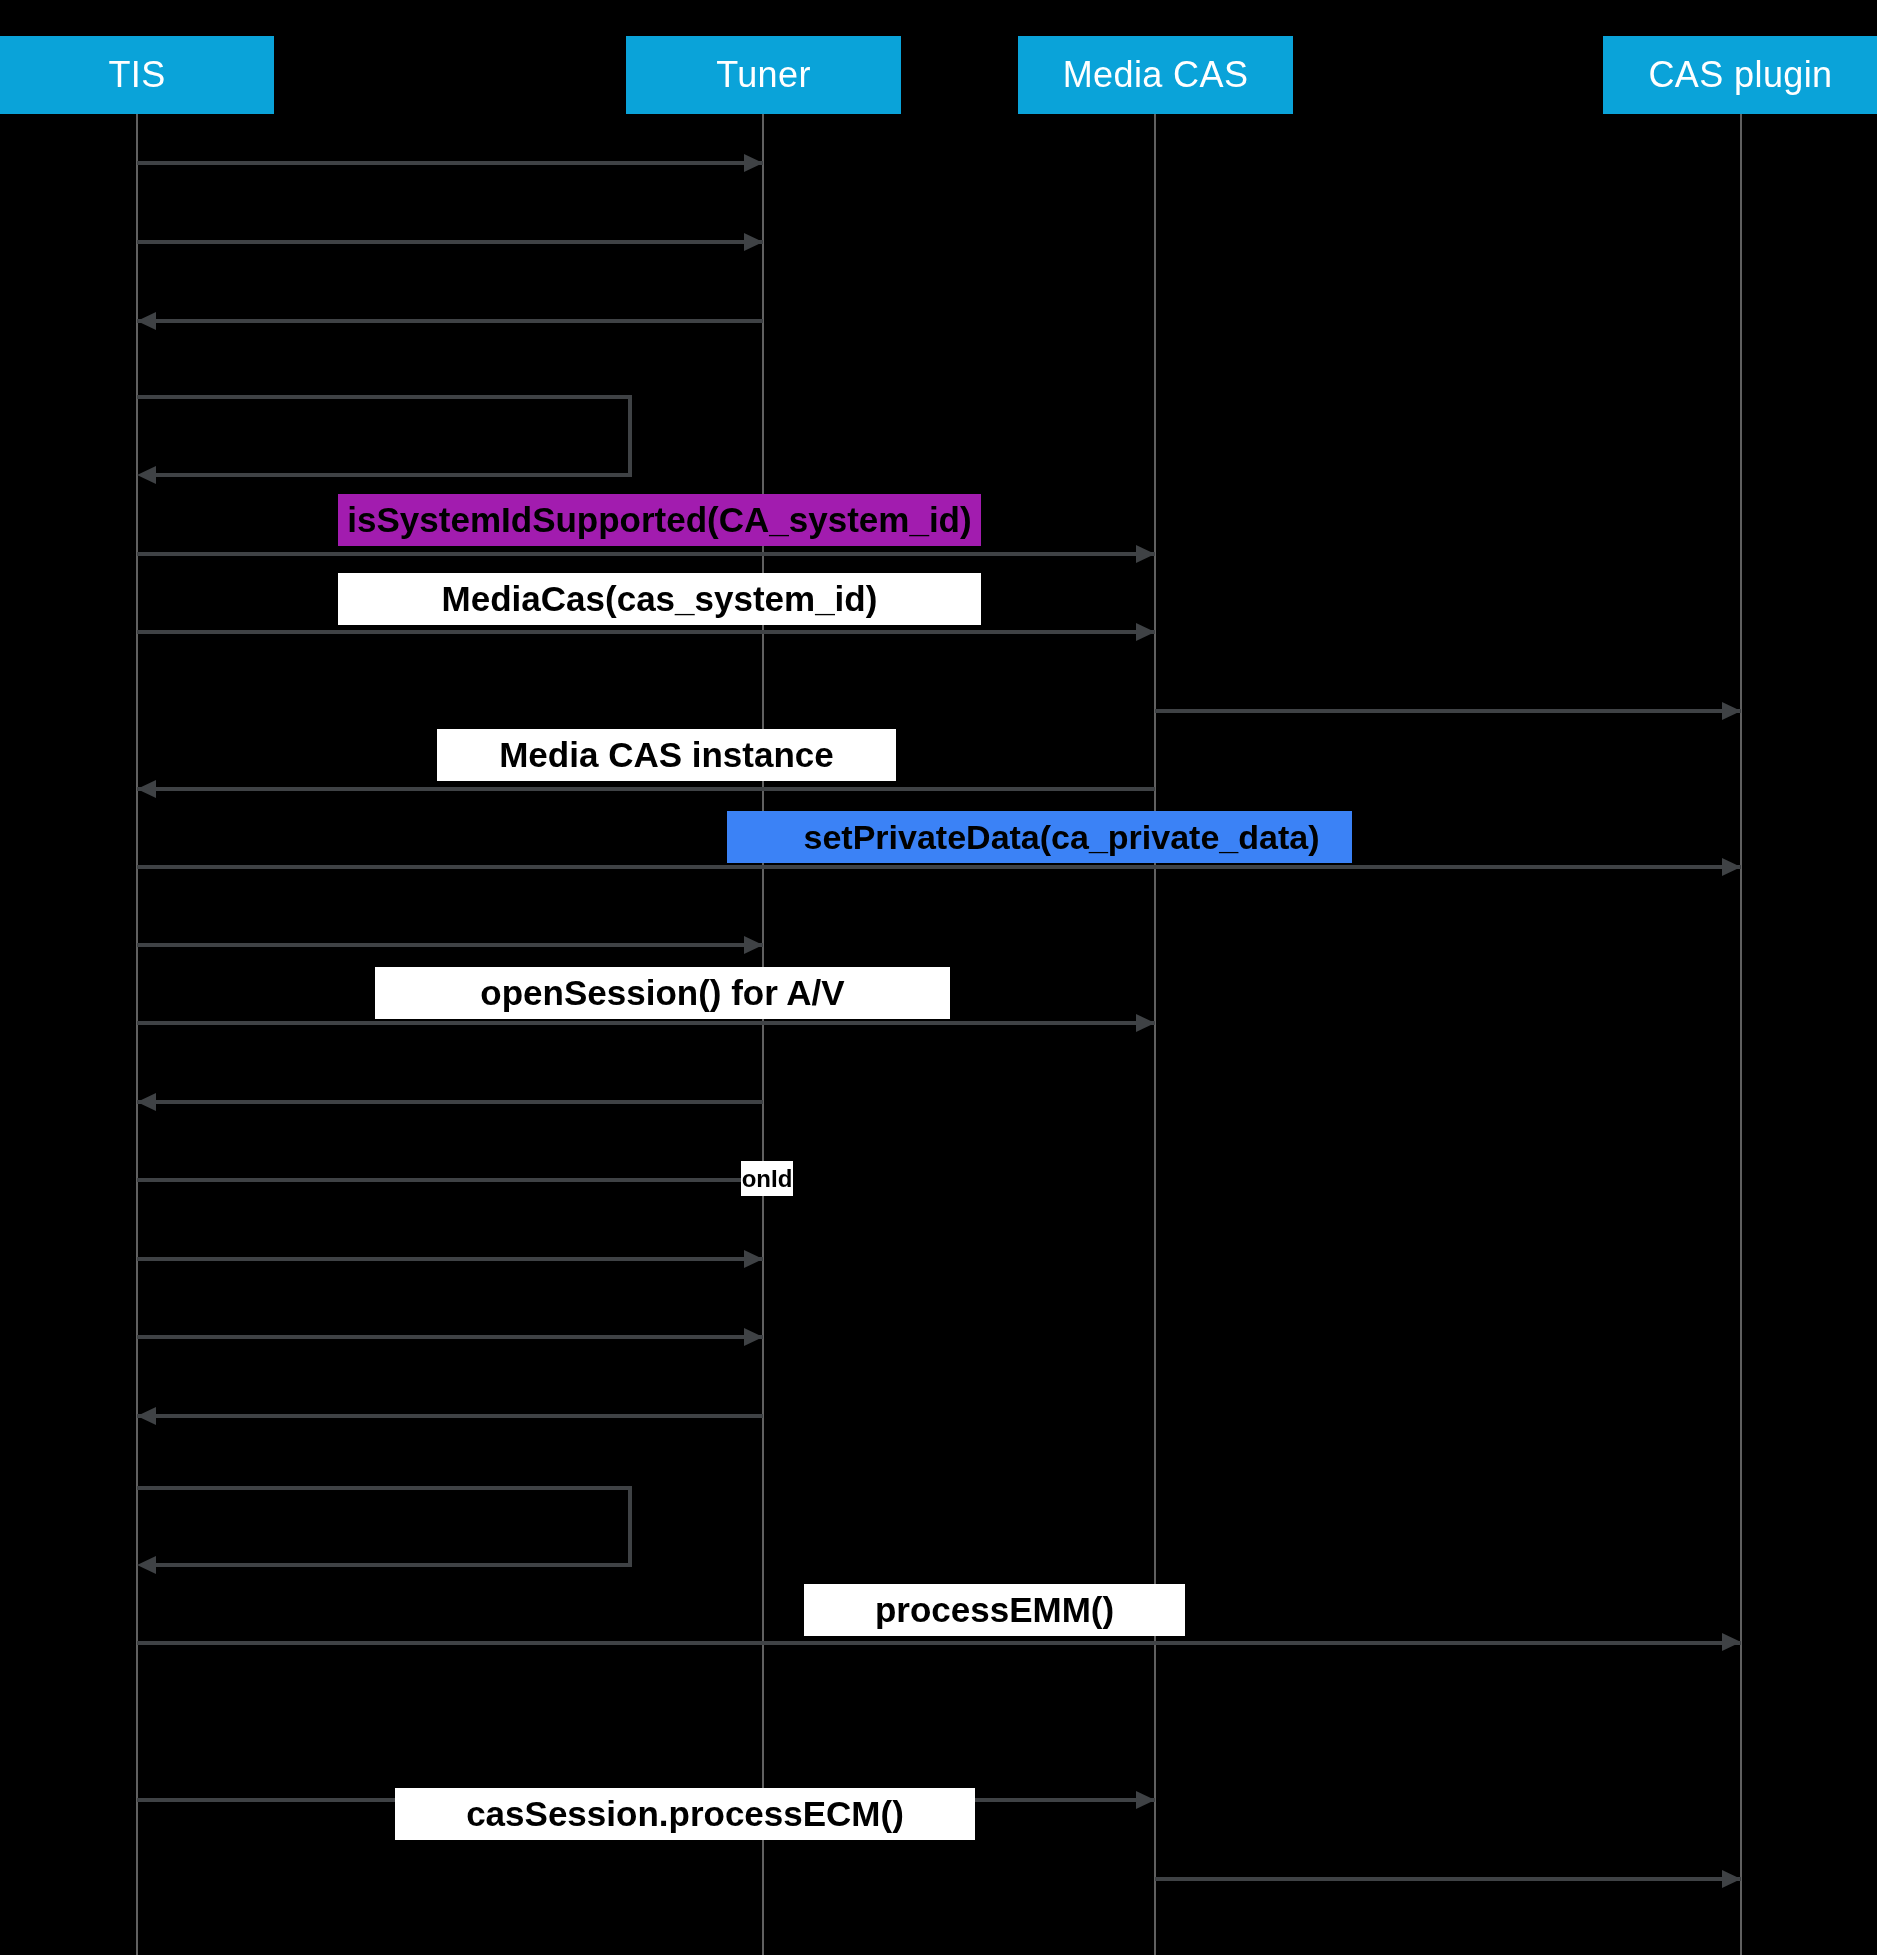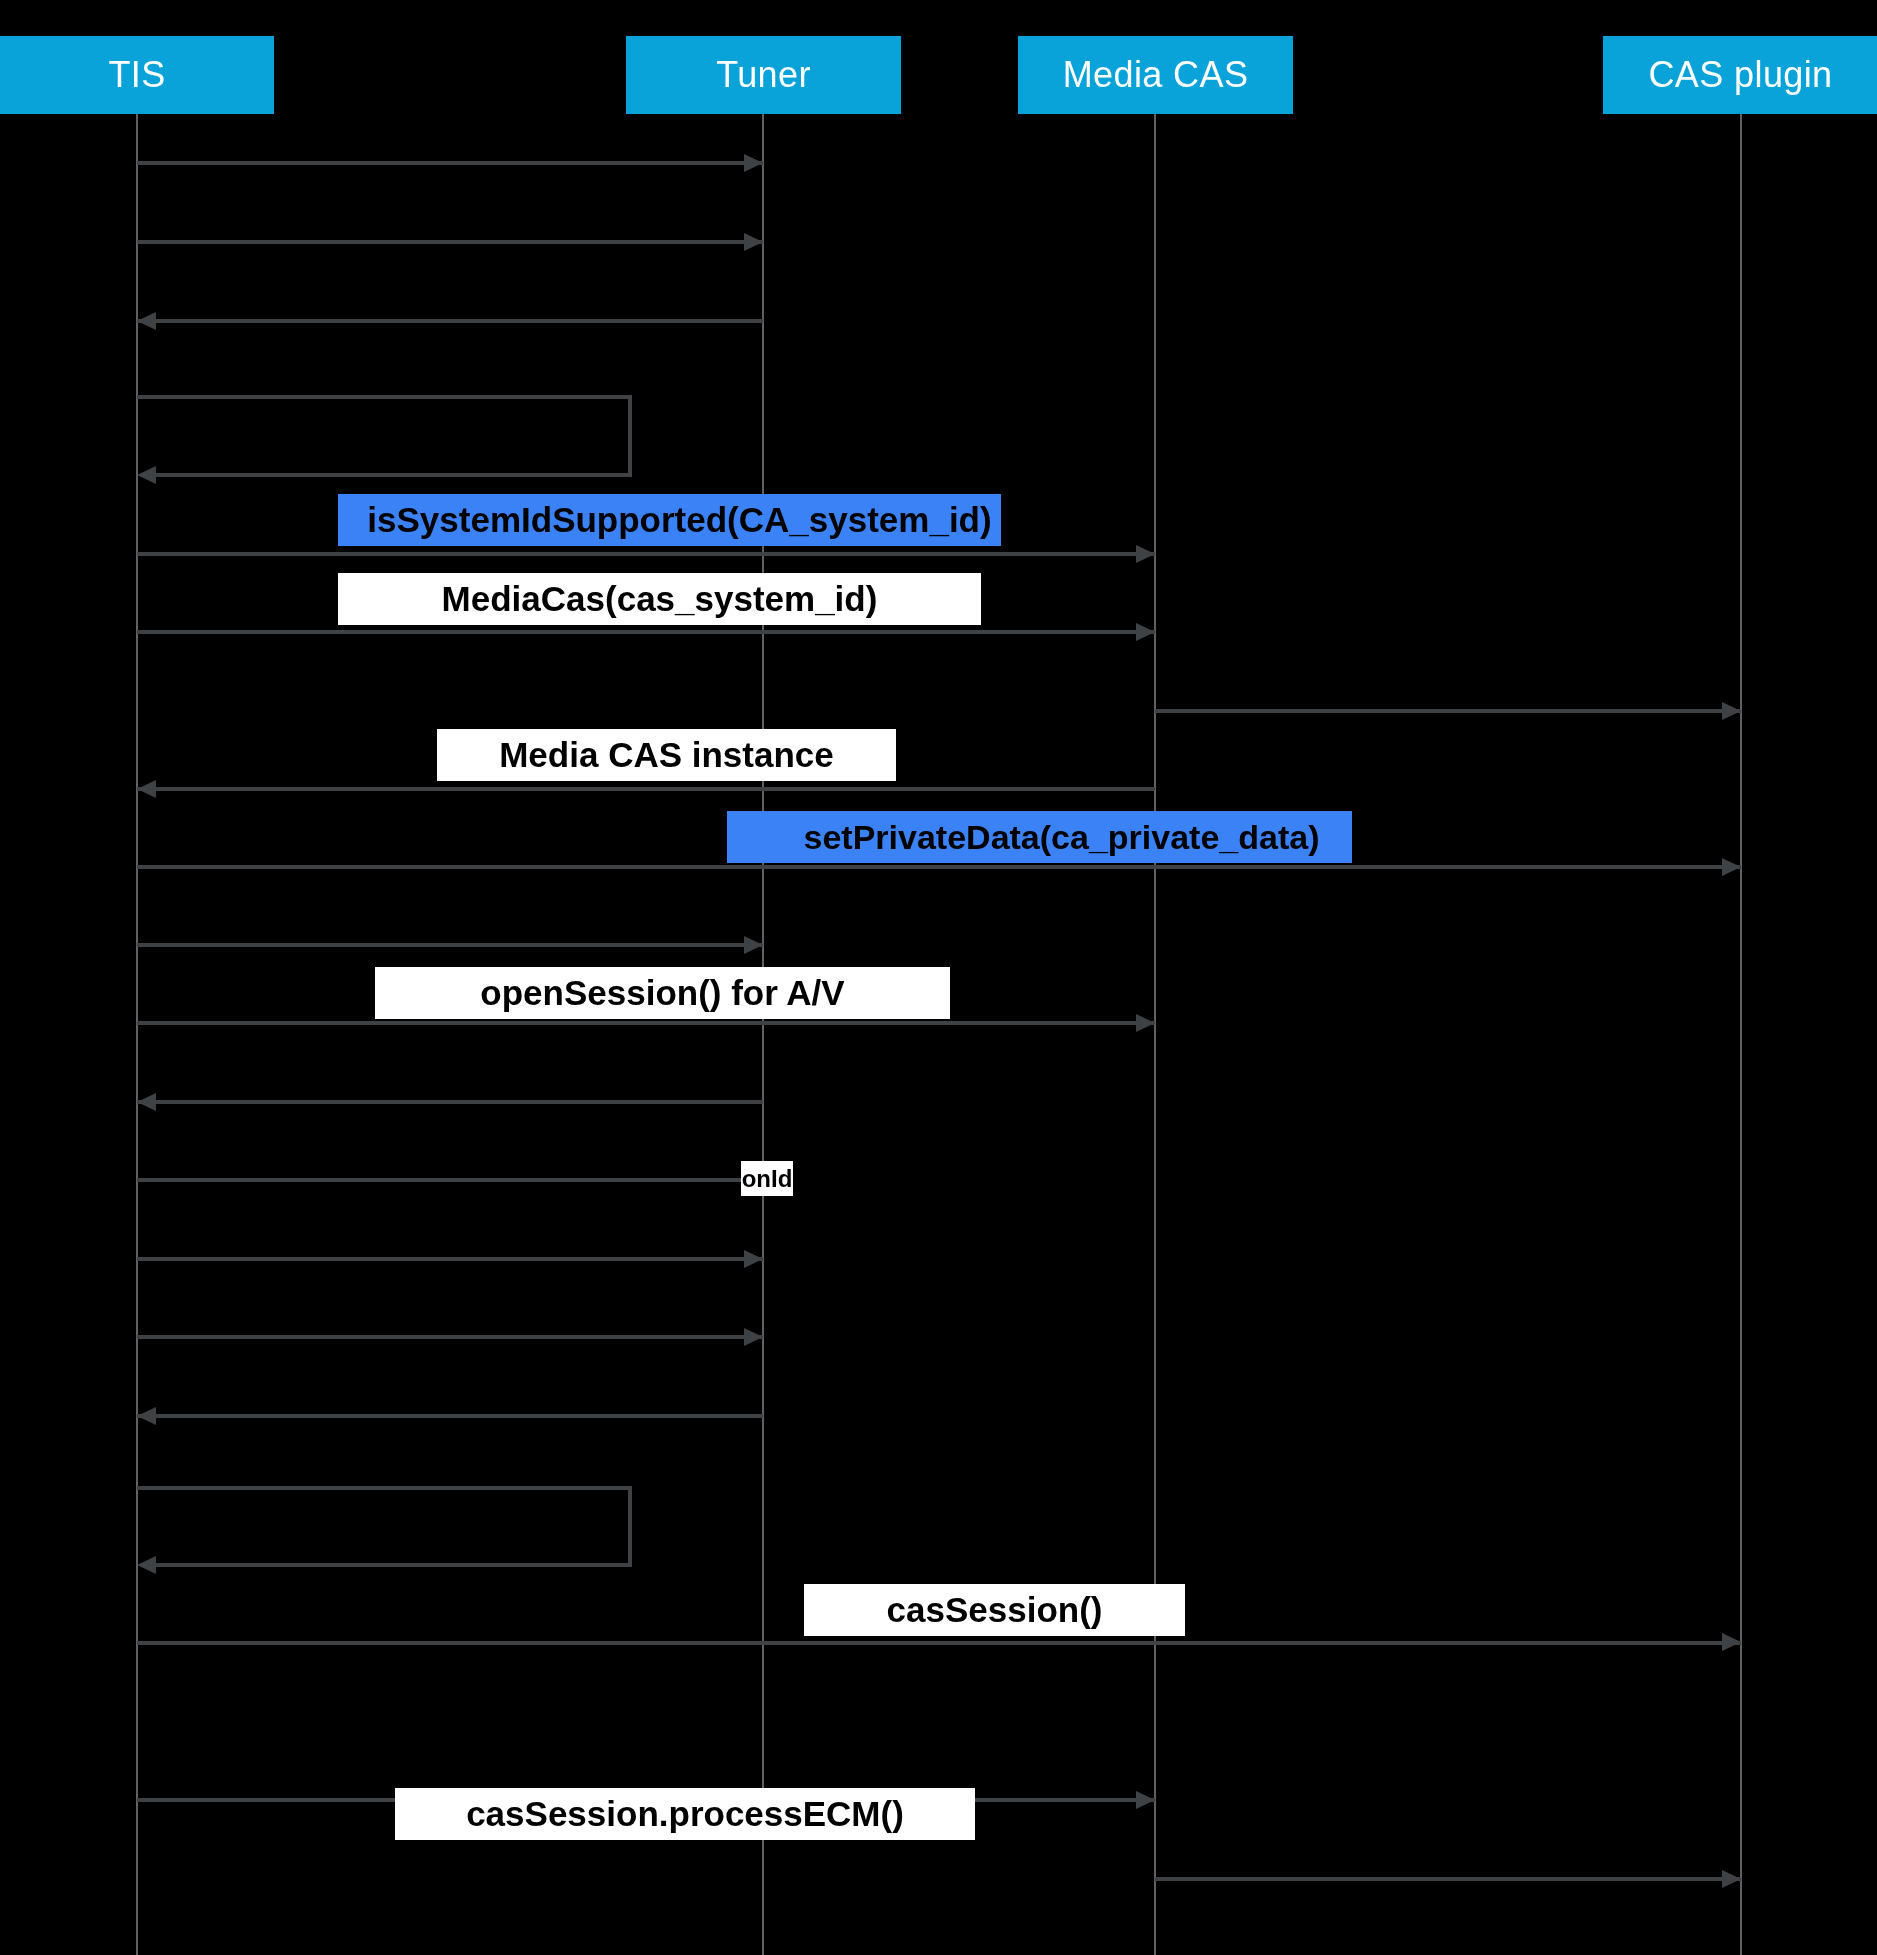--- a/index.html
+++ b/index.html
@@ -34,21 +34,21 @@
       <div class="seg" style="position: absolute; left: 137px; top: 240px; width: 626px; height: 3.9px; background: rgb(63, 66, 69);"></div>
       <div class="arrowhead" style="position: absolute; left: 744px; top: 233px; border-top: 9px solid transparent; border-bottom: 9px solid transparent; border-left: 19px solid rgb(63, 66, 69);"></div>
       <div class="seg" style="position: absolute; left: 137px; top: 319px; width: 626px; height: 3.9px; background: rgb(63, 66, 69);"></div>
       <div class="arrowhead" style="position: absolute; left: 137px; top: 312px; border-top: 9px solid transparent; border-bottom: 9px solid transparent; border-right: 19px solid rgb(63, 66, 69);"></div>
       <div class="seg" style="position: absolute; left: 137px; top: 395px; width: 495px; height: 3.9px; background: rgb(63, 66, 69);"></div>
       <div class="seg" style="position: absolute; left: 628px; top: 395px; width: 3.9px; height: 82px; background: rgb(63, 66, 69);"></div>
       <div class="seg" style="position: absolute; left: 154px; top: 473px; width: 477px; height: 3.9px; background: rgb(63, 66, 69);"></div>
       <div class="arrowhead" style="position: absolute; left: 137px; top: 466px; border-top: 9px solid transparent; border-bottom: 9px solid transparent; border-right: 19px solid rgb(63, 66, 69);"></div>
       <div class="seg" style="position: absolute; left: 137px; top: 552px; width: 1018px; height: 3.9px; background: rgb(63, 66, 69);"></div>
       <div class="arrowhead" style="position: absolute; left: 1136px; top: 545px; border-top: 9px solid transparent; border-bottom: 9px solid transparent; border-left: 19px solid rgb(63, 66, 69);"></div>
-      <div class="msg-label" style="position: absolute; left: 338px; top: 494px; width: 643px; height: 52px; background: #3b82f6; color: rgb(0, 0, 0); font-size: 35px; padding-left: 20px;">isSystemIdSupported(CA_system_id)</div>
+      <div class="msg-label" style="position: absolute; left: 338px; top: 494px; width: 643px; height: 52px; background: #a21caf; color: rgb(0, 0, 0); font-size: 35px;">isSystemIdSupported(CA_system_id)</div>
       <div class="seg" style="position: absolute; left: 137px; top: 630px; width: 1018px; height: 3.9px; background: rgb(63, 66, 69);"></div>
       <div class="arrowhead" style="position: absolute; left: 1136px; top: 623px; border-top: 9px solid transparent; border-bottom: 9px solid transparent; border-left: 19px solid rgb(63, 66, 69);"></div>
       <div class="msg-label" style="position: absolute; left: 338px; top: 573px; width: 643px; height: 52px; background: rgb(255, 255, 255); color: rgb(0, 0, 0); font-size: 35px;">MediaCas(cas_system_id)</div>
       <div class="seg" style="position: absolute; left: 1155px; top: 709px; width: 586px; height: 3.9px; background: rgb(63, 66, 69);"></div>
       <div class="arrowhead" style="position: absolute; left: 1722px; top: 702px; border-top: 9px solid transparent; border-bottom: 9px solid transparent; border-left: 19px solid rgb(63, 66, 69);"></div>
       <div class="seg" style="position: absolute; left: 137px; top: 787px; width: 1018px; height: 3.9px; background: rgb(63, 66, 69);"></div>
       <div class="arrowhead" style="position: absolute; left: 137px; top: 780px; border-top: 9px solid transparent; border-bottom: 9px solid transparent; border-right: 19px solid rgb(63, 66, 69);"></div>
       <div class="msg-label" style="position: absolute; left: 437px; top: 729px; width: 459px; height: 52px; background: rgb(255, 255, 255); color: rgb(0, 0, 0); font-size: 35px;">Media CAS instance</div>
       <div class="seg" style="position: absolute; left: 137px; top: 865px; width: 1604px; height: 3.9px; background: rgb(63, 66, 69);"></div>
       <div class="arrowhead" style="position: absolute; left: 1722px; top: 858px; border-top: 9px solid transparent; border-bottom: 9px solid transparent; border-left: 19px solid rgb(63, 66, 69);"></div>
@@ -68,21 +68,21 @@
       <div class="seg" style="position: absolute; left: 137px; top: 1335px; width: 626px; height: 3.9px; background: rgb(63, 66, 69);"></div>
       <div class="arrowhead" style="position: absolute; left: 744px; top: 1328px; border-top: 9px solid transparent; border-bottom: 9px solid transparent; border-left: 19px solid rgb(63, 66, 69);"></div>
       <div class="seg" style="position: absolute; left: 137px; top: 1414px; width: 626px; height: 3.9px; background: rgb(63, 66, 69);"></div>
       <div class="arrowhead" style="position: absolute; left: 137px; top: 1407px; border-top: 9px solid transparent; border-bottom: 9px solid transparent; border-right: 19px solid rgb(63, 66, 69);"></div>
       <div class="seg" style="position: absolute; left: 137px; top: 1486px; width: 495px; height: 3.9px; background: rgb(63, 66, 69);"></div>
       <div class="seg" style="position: absolute; left: 628px; top: 1486px; width: 3.9px; height: 81px; background: rgb(63, 66, 69);"></div>
       <div class="seg" style="position: absolute; left: 154px; top: 1563px; width: 477px; height: 3.9px; background: rgb(63, 66, 69);"></div>
       <div class="arrowhead" style="position: absolute; left: 137px; top: 1556px; border-top: 9px solid transparent; border-bottom: 9px solid transparent; border-right: 19px solid rgb(63, 66, 69);"></div>
       <div class="seg" style="position: absolute; left: 137px; top: 1641px; width: 1604px; height: 3.9px; background: rgb(63, 66, 69);"></div>
       <div class="arrowhead" style="position: absolute; left: 1722px; top: 1633px; border-top: 9px solid transparent; border-bottom: 9px solid transparent; border-left: 19px solid rgb(63, 66, 69);"></div>
-      <div class="msg-label" style="position: absolute; left: 804px; top: 1584px; width: 381px; height: 52px; background: rgb(255, 255, 255); color: rgb(0, 0, 0); font-size: 35px;">casSession()</div>
+      <div class="msg-label" style="position: absolute; left: 804px; top: 1584px; width: 381px; height: 52px; background: rgb(255, 255, 255); color: rgb(0, 0, 0); font-size: 35px;">processEMM()</div>
       <div class="seg" style="position: absolute; left: 137px; top: 1798px; width: 1018px; height: 3.9px; background: rgb(63, 66, 69);"></div>
       <div class="arrowhead" style="position: absolute; left: 1136px; top: 1791px; border-top: 9px solid transparent; border-bottom: 9px solid transparent; border-left: 19px solid rgb(63, 66, 69);"></div>
       <div class="msg-label" style="position: absolute; left: 395px; top: 1740px; width: 580px; height: 52px; background: rgb(255, 255, 255); color: rgb(0, 0, 0); font-size: 35px; margin-top: 48px;">casSession.processECM()</div>
       <div class="seg" style="position: absolute; left: 1155px; top: 1877px; width: 586px; height: 3.9px; background: rgb(63, 66, 69);"></div>
       <div class="arrowhead" style="position: absolute; left: 1722px; top: 1870px; border-top: 9px solid transparent; border-bottom: 9px solid transparent; border-left: 19px solid rgb(63, 66, 69);"></div>
     </div>
   <div id="headers-layer" class="layer">
       <div class="participant-box" style="position: absolute; left: 0px; top: 0px; width: 274px; height: 78px; background: rgb(10, 163, 217); color: rgb(255, 255, 255); font-size: 36px;">TIS</div>
       <div class="participant-box" style="position: absolute; left: 626px; top: 0px; width: 275px; height: 78px; background: rgb(10, 163, 217); color: rgb(255, 255, 255); font-size: 36px;">Tuner</div>
       <div class="participant-box" style="position: absolute; left: 1018px; top: 0px; width: 275px; height: 78px; background: rgb(10, 163, 217); color: rgb(255, 255, 255); font-size: 36px;">Media CAS</div>

